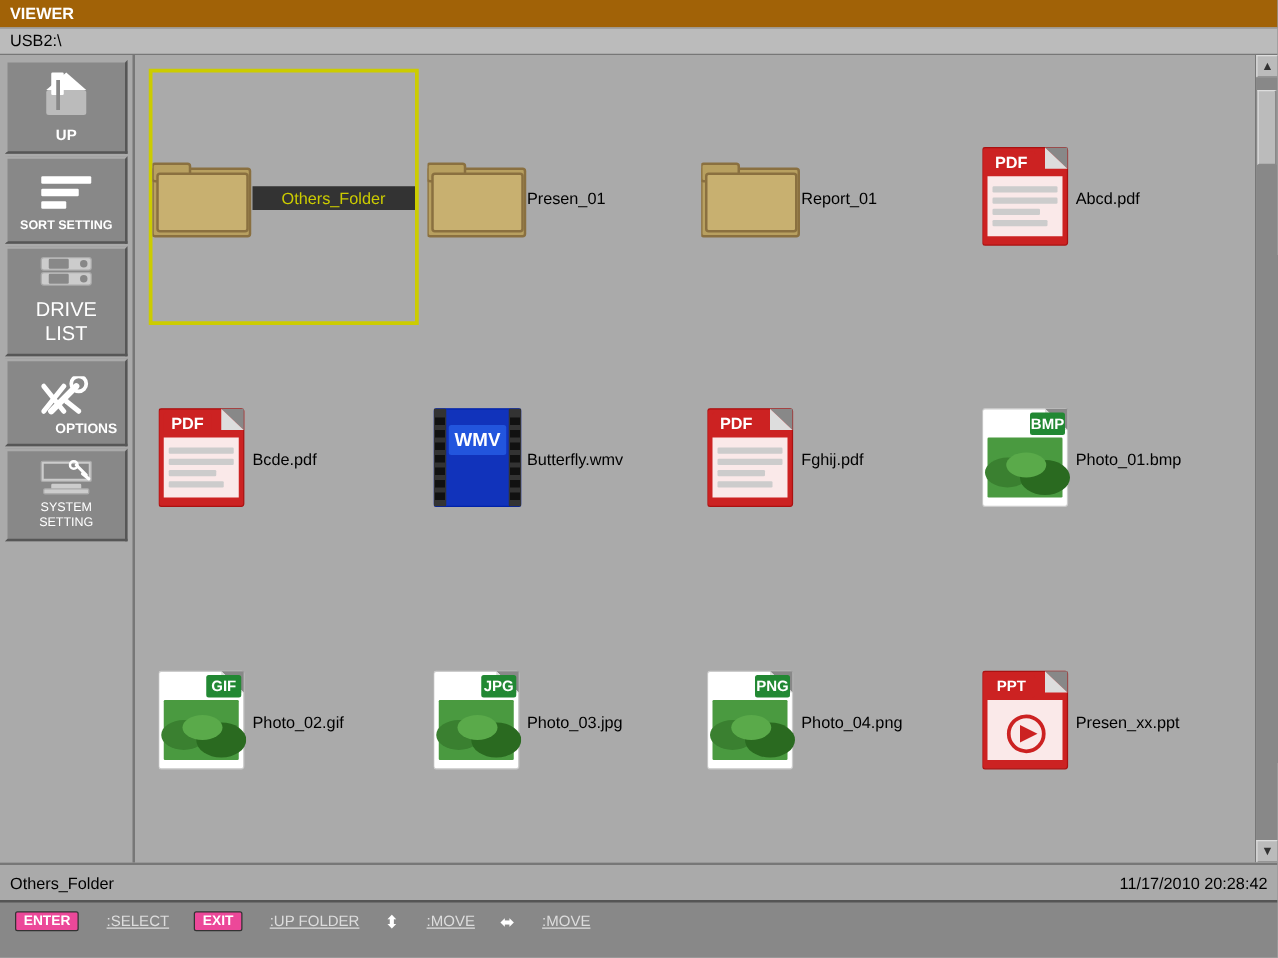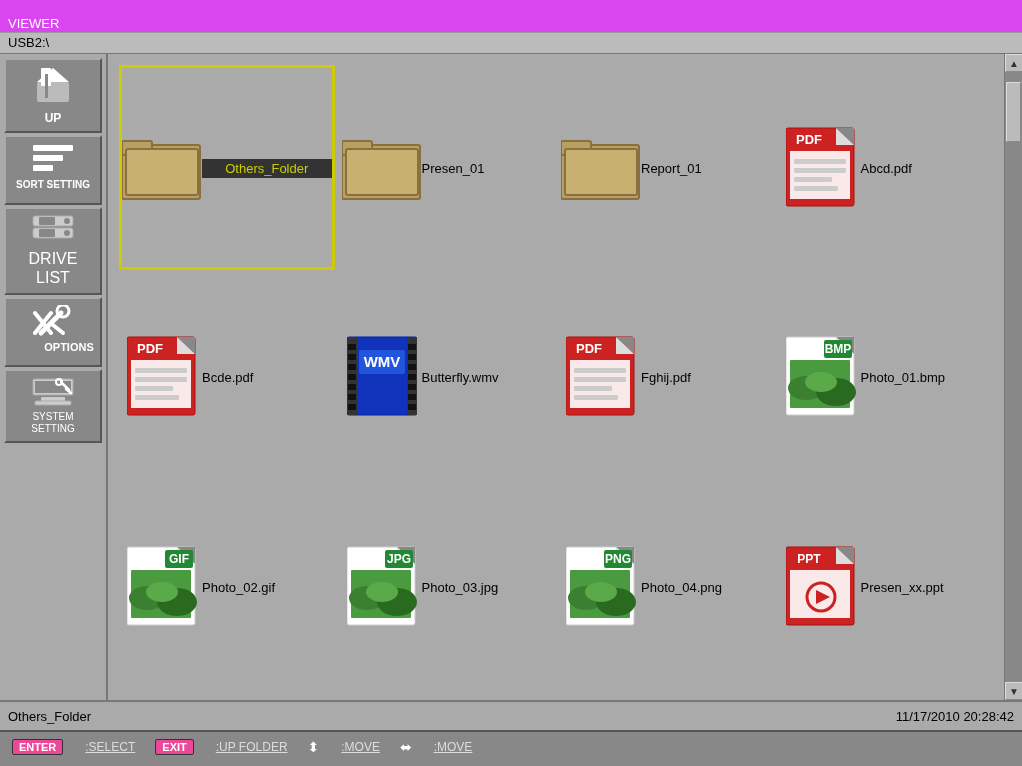--- a/index.html
+++ b/index.html
@@ -1,24 +1,24 @@
 <!DOCTYPE html>
 <html><head>
   <meta charset="utf-8">
   <style>
     * { box-sizing: border-box; margin: 0; padding: 0; }
     body { width: 1022px; height: 766px; background: #888; font-family: Arial, sans-serif; overflow: hidden; }
 
     
     #title-bar {
-      background: #d946ef;
+      background: #a16207;
       color: #fff;
       font-size: 13px;
-      font-weight: normal;
-      padding: 16px 8px;
+      font-weight: bold;
+      padding: 3px 8px;
       height: 22px;
     }
 
     
     #path-bar {
       background: #bbb;
       color: #000;
       font-size: 13px;
       padding: 2px 8px;
       height: 22px;
@@ -43,21 +43,21 @@
       border-right: 2px solid #777;
     }
 
     .sidebar-btn {
       background: #888;
       border: 2px outset #aaa;
       color: #fff;
       display: flex;
       flex-direction: column;
       align-items: center;
-      justify-content: flex-start;
+      justify-content: flex-end;
       padding: 6px 4px;
       cursor: pointer;
       font-size: 11px;
       font-weight: bold;
       text-align: center;
       gap: 4px;
       min-height: 70px;
     }
 
     

